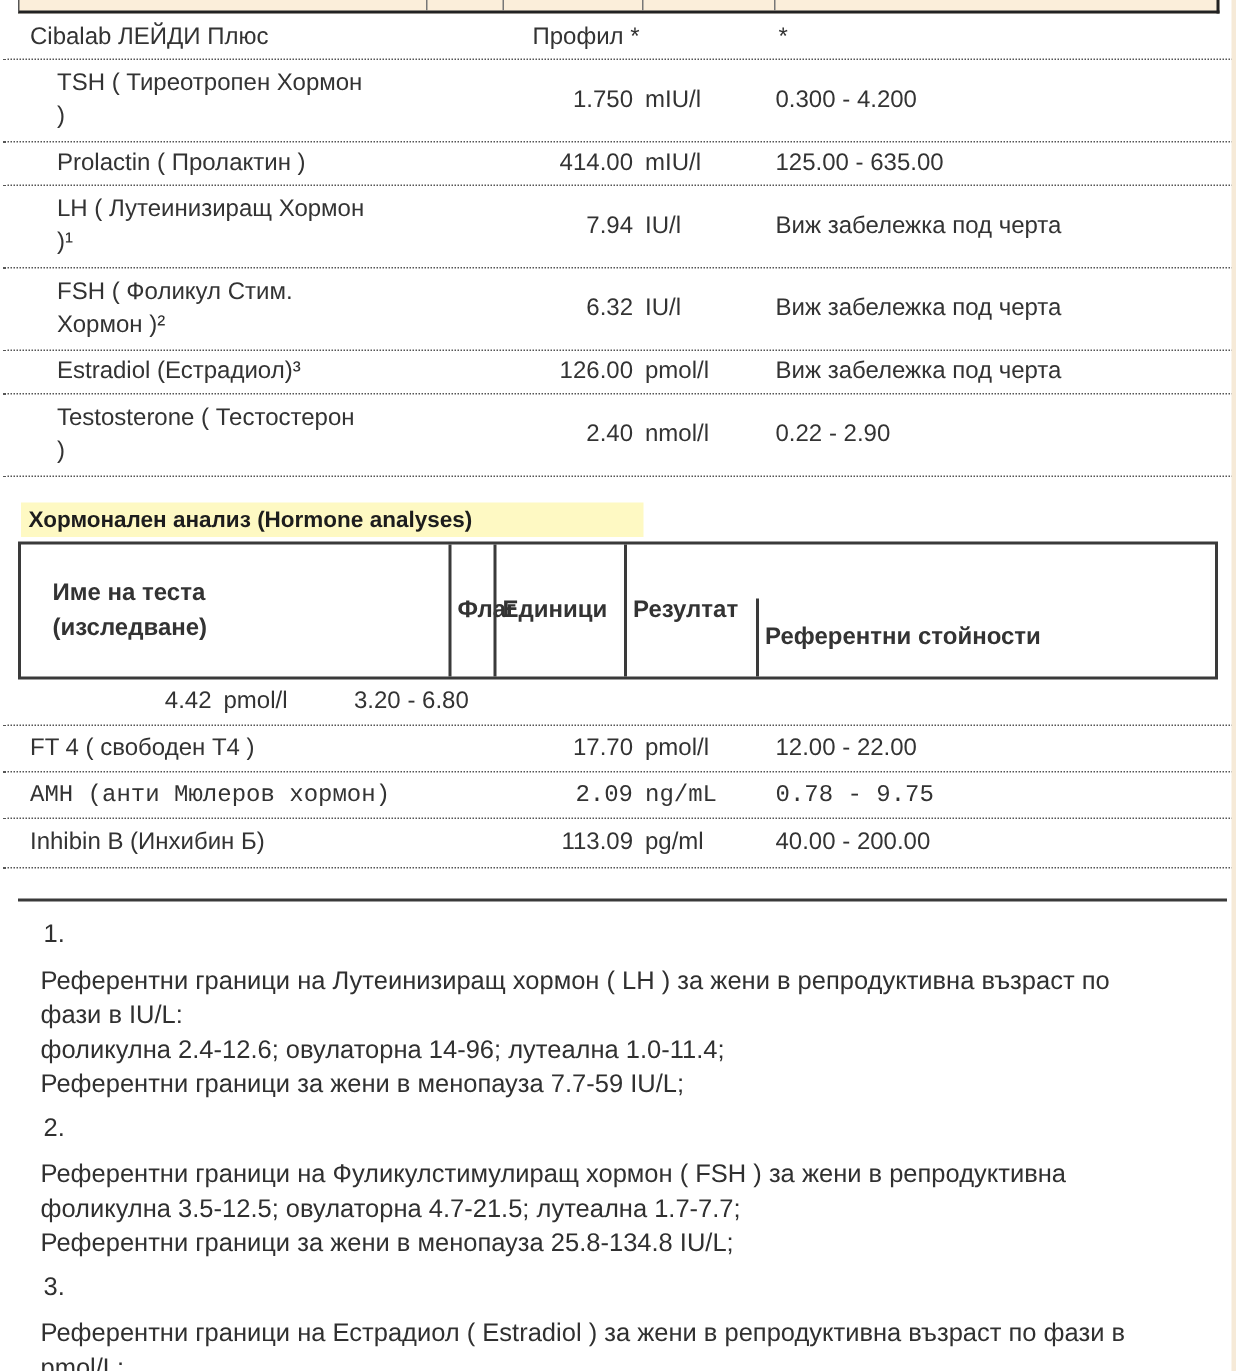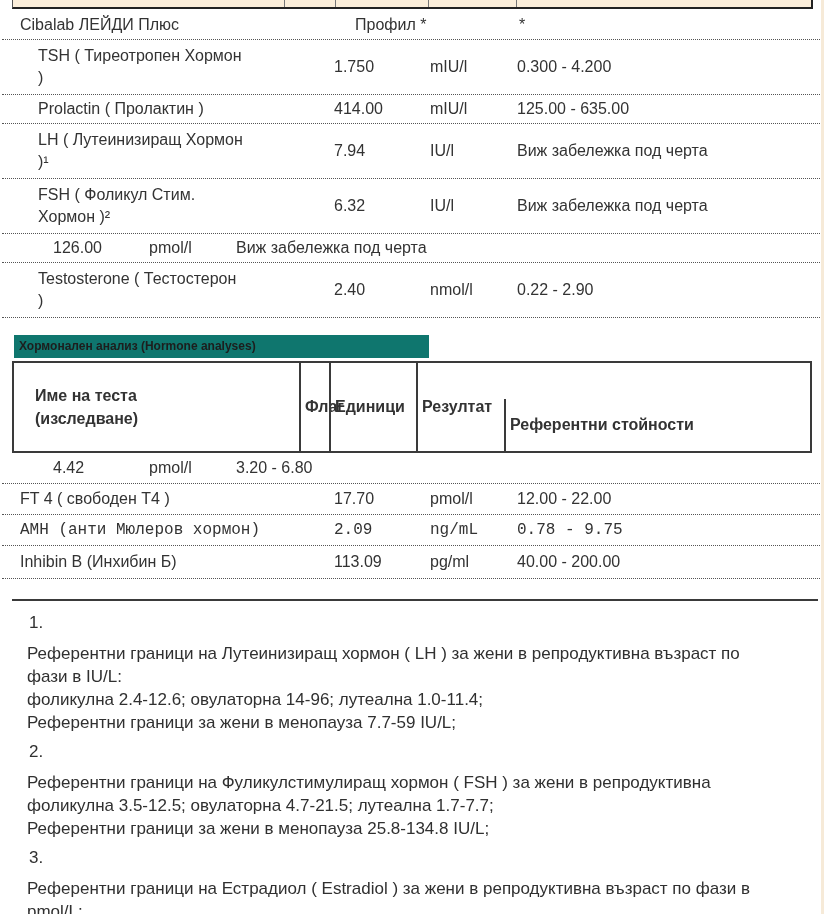--- a/index.html
+++ b/index.html
@@ -18,30 +18,30 @@
   .right-strip{position:absolute;top:0;right:0;width:3px;height:914px;background:#f6ead8;}
 
   .content{margin:11px 2px 0 2px;font-size:16px;line-height:22px;}
 
   
   .row{display:flex;align-items:center;border-bottom:1px dotted #555;padding:3px 0;}
   .row.tall{padding:5px 0;}
   .c-name{width:281px;box-sizing:border-box;padding-left:18px;}
   .c-name.indent{padding-left:36px;}
   .c-flag{width:51px;box-sizing:border-box;}
-  .c-result{width:90px;box-sizing:border-box;padding-right:2px;white-space:nowrap;}
+  .c-result{width:90px;box-sizing:border-box;text-align:right;padding-right:2px;white-space:nowrap;}
   .c-unit{width:91px;box-sizing:border-box;padding-left:6px;white-space:nowrap;}
   .c-ref{flex:1;box-sizing:border-box;padding-left:2px;white-space:nowrap;}
   .c-name span{display:block;}
   .profil-cell{text-align:left;padding-left:21px;padding-right:0;white-space:nowrap;overflow:visible;}
   .ref-star{padding-left:4px;}
 
   
-  .section-band{margin:17px 0 3px 12px;width:410px;background:#0f766e;color:#1d1d1d;
-      font-weight:bold;font-size:12px;line-height:23px;height:23px;padding-left:5px;
+  .section-band{margin:17px 0 3px 12px;width:410px;background:#fef9c3;color:#1d1d1d;
+      font-weight:bold;font-size:15px;line-height:23px;height:23px;padding-left:5px;
       box-sizing:content-box;white-space:nowrap;}
 
   
   .hdr-table{margin-left:10px;width:800px;box-sizing:border-box;border:2px solid #3a3a3a;
       display:flex;font-weight:bold;font-size:16px;}
   .hcell{display:flex;align-items:center;box-sizing:border-box;padding:6px 4px;min-height:52px;}
   .hcell + .hcell{border-left:2px solid #3a3a3a;}
   .h-name{width:269px;padding-left:5px;margin-left:16px;}
   .h-name span{display:inline-block;max-width:150px;line-height:23px;}
   .h-flag{width:30px;}
@@ -119,20 +119,23 @@
         <span>FSH ( Фоликул Стим.</span>
         <span>Хормон )²</span>
       </div>
       <div class="c-flag"></div>
       <div class="c-result">6.32</div>
       <div class="c-unit">IU/l</div>
       <div class="c-ref">Виж забележка под черта</div>
     </div>
 
     <div class="row">
+      <div class="c-name indent">
+        <span>Estradiol (Естрадиол)³</span>
+      </div>
       <div class="c-flag"></div>
       <div class="c-result">126.00</div>
       <div class="c-unit">pmol/l</div>
       <div class="c-ref">Виж забележка под черта</div>
     </div>
 
     <div class="row tall">
       <div class="c-name indent">
         <span>Testosterone ( Тестостерон</span>
         <span>)</span>

